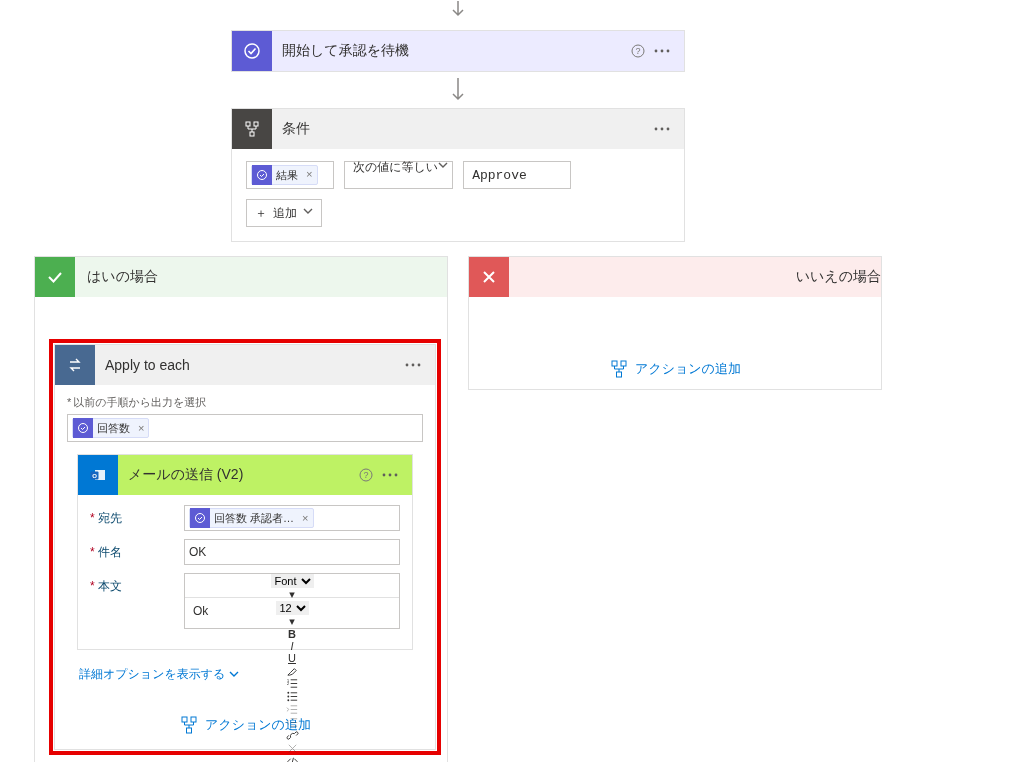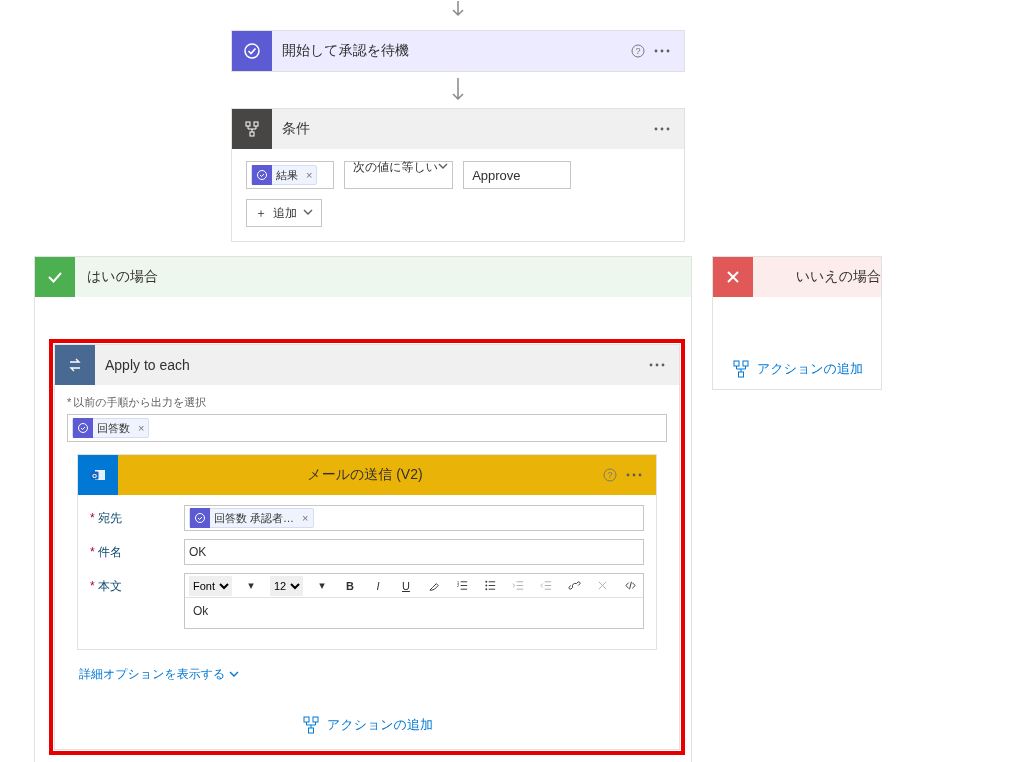--- a/index.html
+++ b/index.html
@@ -15,21 +15,21 @@
 .card-actions { display: flex; align-items: center; gap: 8px; padding-right: 8px; color: #605e5c; }
 .help-icon, .ellipsis-icon { width: 16px; height: 16px; cursor: pointer; display:flex; align-items:center; justify-content:center; }
 
 .approval-card { width: 454px; margin: 12px auto 0; border: 1px solid #e1e1e1; }
 .approval-card .card-header { background: #ecebff; }
 .approval-card .card-icon { background: #5D5BD4; }
 
 .condition-card { width: 454px; margin: 0 auto; border: 1px solid #e1e1e1; }
 .condition-card .card-header { background: #f0f0f0; }
 .condition-card .card-icon { background: #484644; }
-.condition-body { padding: 12px 14px 14px; background: #fff; }
+.condition-body { padding: 12px 14px 14px; background: #fff; font-family: Liberation Mono, monospace; }
 .cond-row { display: flex; gap: 10px; }
 .token-box { border: 1px solid #c8c6c4; padding: 3px 4px; min-width: 88px; display: flex; align-items: center; height: 28px; }
 .token { display: inline-flex; align-items: center; background: #eff3fd; border: 1px solid #d6dcf7; border-radius: 2px; font-size: 11px; height: 20px; }
 .token-ico { width: 20px; height: 20px; background: #5D5BD4; display: inline-flex; align-items: center; justify-content: center; margin-right: 4px; }
 .token-text { padding-right: 4px; }
 .token-x { padding: 0 4px; color: #7a7977; cursor: pointer; }
 .select-box { border: 1px solid #c8c6c4; height: 28px; display: flex; align-items: center; padding: 0 4px 16px 8px; font-size: 12px; min-width: 108px; background:#fff; cursor:pointer; }
 .select-box .caret { margin-left: auto; color: #605e5c; }
 .text-box { border: 1px solid #c8c6c4; height: 28px; padding: 12px 8px; display: flex; align-items: center; font-size: 13px; min-width: 108px; }
 .add-btn { border: 1px solid #c8c6c4; height: 28px; padding: 0 8px; display: inline-flex; align-items: center; gap: 6px; margin-top: 10px; font-size: 12px; cursor: pointer; background:#fff; }
@@ -50,29 +50,29 @@
 
 .apply-card { border: 1px solid #e1e1e1; background: #fff; }
 .apply-card .card-header { background: #f0f0f0; }
 .apply-card .card-icon { background: #486991; }
 .apply-body { background: #fff; padding: 10px 12px 4px; }
 .field-label { font-size: 11px; color: #605e5c; margin-bottom: 4px; }
 .req::before { content: "*"; color: #605e5c; margin-right: 2px; }
 .token-field { border: 1px solid #c8c6c4; padding: 3px 4px; }
 
 .send-card { margin: 12px 10px 10px; border: 1px solid #e1e1e1; }
-.send-card .card-header { background: #eab308; text-align: center; }
+.send-card .card-header { background: #bef264; }
 .send-card .card-icon { background: #0078d4; }
 .send-body { padding: 10px 12px 12px; }
 .form-row { display: flex; align-items: flex-start; margin-bottom: 8px; }
 .form-label { width: 94px; font-size: 12px; color: #0c4a6e; padding-top: 5px; }
 .form-label.asterisk::before { content: "* "; color: #b00020; }
 .form-control { flex: 1; border: 1px solid #c8c6c4; min-height: 26px; padding: 2px 4px; display: flex; align-items: center; font-size: 12px; }
 .rich-editor { flex: 1; border: 1px solid #c8c6c4; }
-.toolbar { display: flex; align-items: center; height: 24px; border-bottom: 1px solid #e1e1e1; padding: 0 4px; gap: 10px; }
+.toolbar { display: flex; align-items: center; height: 24px; border-bottom: 1px solid #e1e1e1; padding: 0 4px; gap: 0; flex-direction: column; }
 .tb-sel { border: none; font-size: 11px; height: 20px; max-width: 62px; }
 .tb-sel.num { max-width: 38px; }
 .tb-btn { width: 18px; height: 18px; display: flex; align-items: center; justify-content: center; font-size: 11px; color: #323130; cursor: pointer; }
 .tb-btn.bold { font-weight: bold; }
 .tb-btn.italic { font-style: italic; }
 .tb-btn.underline { text-decoration: underline; }
 .tb-btn.svg svg { width: 13px; height: 13px; }
 .editor-body { min-height: 30px; padding: 6px 8px; font-size: 12px; }
 
 .show-options { color: #0078d4; font-size: 12px; display: inline-flex; align-items: center; gap: 4px; cursor: pointer; margin: 6px 0 4px 12px; }

